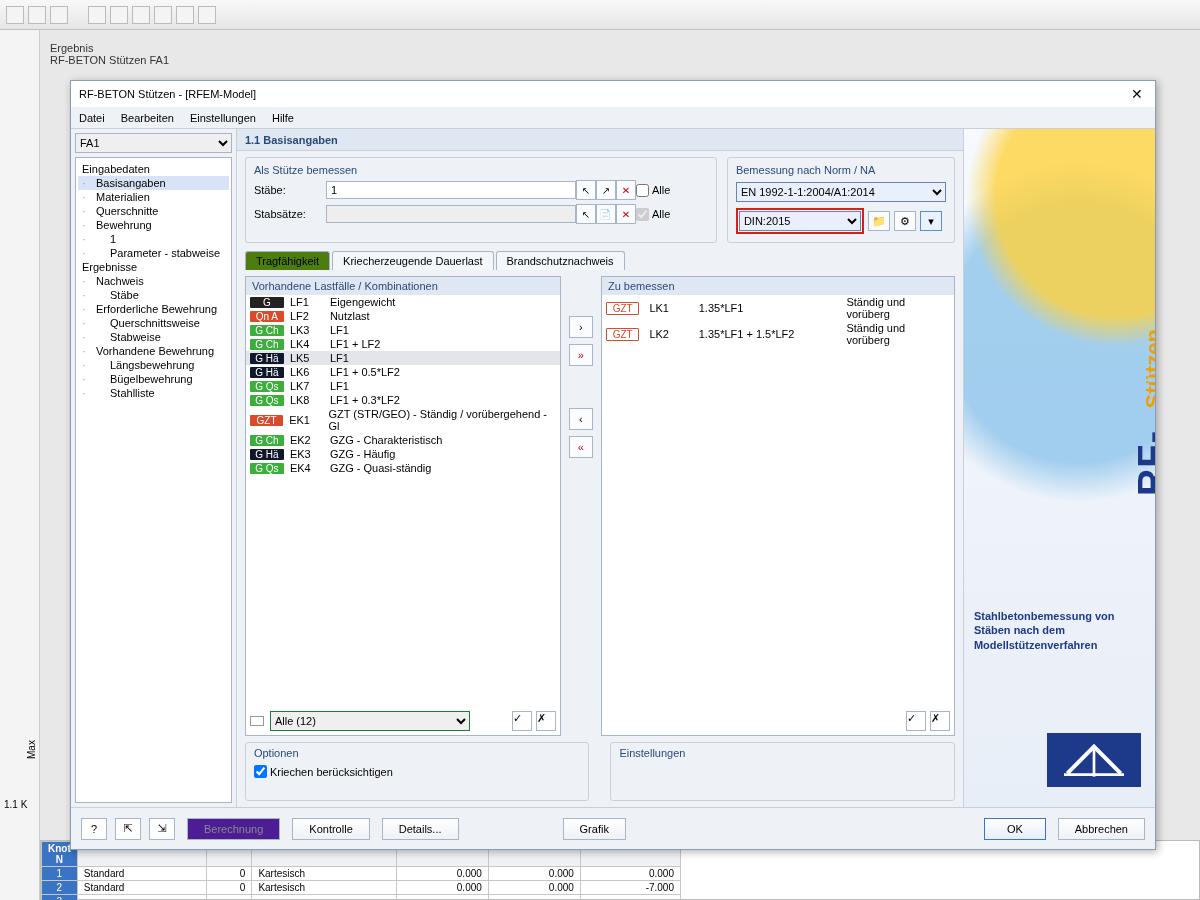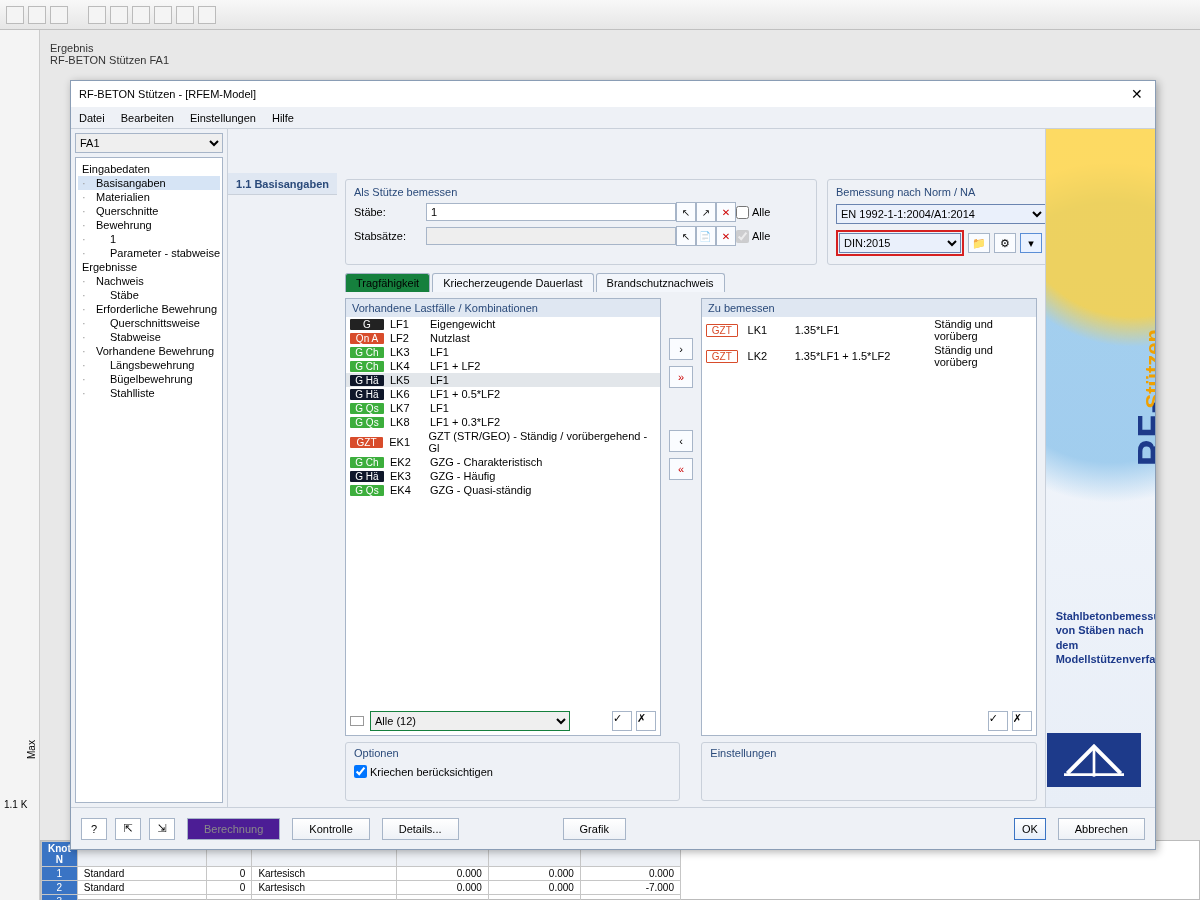--- a/index.html
+++ b/index.html
@@ -17,34 +17,34 @@
 .leftcol { width:190px; border-right:1px solid #c9d0da; display:flex; flex-direction:column; background:#eef1f6;}
 .leftcol select { margin:4px; height:20px; border:1px solid #a7b5c8;}
 .tree-container { flex:1; background:#fff; margin:0 4px 4px 4px; border:1px solid #a7b5c8; padding:4px 2px; overflow:auto;}
 .tree-container .node { padding:1px 0 1px 14px; white-space:nowrap; position:relative;}
 .tree-container .node::before { content:"·"; position:absolute; left:4px; color:#999;}
 .tree-container .root { font-weight:normal; padding-left:4px;}
 .tree-container .root::before{content:"";}
 .tree-container .lvl1 { padding-left:18px;}
 .tree-container .lvl2 { padding-left:32px;}
 .tree-container .selected { background:#d6e4f5;}
-.centercol { flex:1; display:flex; flex-direction:row; padding:0 0 0 0; background:#eef1f6; position:relative;margin-top:44px;}
+.centercol { flex:1; display:flex; flex-direction:column; padding:0 0 0 0; background:#eef1f6; position:relative;}
 .header-row { height:22px; background:#dfe7f2; border-bottom:1px solid #c9d0da; display:flex; align-items:center; padding:0 8px; font-weight:bold; color:#2a4a7a;}
 .content-area { flex:1; padding:6px 8px 6px 8px; display:flex; flex-direction:column; gap:6px; overflow:hidden;}
 .field-group { border:1px solid #c9d0da; border-radius:3px; padding:6px 8px 8px 8px; }
 .field-group .legend { color:#2a4a7a; margin-bottom:4px;}
 .row { display:flex; align-items:center; margin-bottom:4px;}
 .row label { width:72px;}
 .row input[type=text] { border:1px solid #a7b5c8; height:18px; padding:0 4px; flex:0 0 250px;}
 .iconbtn { width:20px; height:20px; border:1px solid #a7b5c8; background:#fafcff; display:inline-flex; align-items:center; justify-content:center; font-size:10px;}
 .iconbtn.red { color:#c00;}
 .check { display:inline-flex; align-items:center; gap:3px;}
 .tabstrip { display:flex; gap:0; margin-top:2px;}
 .tabstrip .tab { border:1px solid #a7b5c8; border-bottom:none; background:#f3f6fb; padding:3px 10px; border-radius:3px 3px 0 0; margin-right:2px;}
-.tabstrip .tab.active { background:#15803d;text-align:right;}
+.tabstrip .tab.active { background:#4d7c0f;text-align:right;}
 .lists-row { display:flex; gap:6px; flex:1; min-height:0;}
 .listbox { border:1px solid #a7b5c8; background:#fff; display:flex; flex-direction:column; flex:1; min-height:0;}
 .listbox .lh { background:#dfe7f2; padding:3px 6px; color:#2a4a7a;}
 .listbox .rows { flex:1; overflow:auto;}
 .listbox .lr { display:flex; align-items:center; padding:1px 4px; gap:6px;}
 .listbox .lr.sel { background:#e2e6ea;}
 .tag { display:inline-block; width:34px; text-align:center; color:#fff; font-size:10px; padding:0 0; border-radius:1px;}
 .tag.GBlack{ background:#222;}
 .tag.QnA { background:#d84c2b;}
 .tag.GCh { background:#3cae3c;}
@@ -77,21 +77,21 @@
 .norm-box .second-row .din-wrap{ border:2px solid #d62020; padding:1px; }
 .norm-box .second-row select{ width:122px;}
 .norm-box .ic { width:22px; height:20px; border:1px solid #a7b5c8; background:#fafcff; display:inline-flex; align-items:center; justify-content:center;}
 .norm-box .ic.active { border-color:#5a8ed6; background:#eaf2ff;}
 .footer { height:42px; background:#eef1f6; border-top:1px solid #c9d0da; display:flex; align-items:center; padding:0 10px; gap:12px;}
 .footer .left-icons{ display:flex; gap:8px;}
 .footer .left-icons .fb{ width:26px; height:22px; border:1px solid #a7b5c8; background:#fff; display:flex; align-items:center; justify-content:center;}
 .footer button { height:22px; padding:0 16px; border:1px solid #a7b5c8; background:linear-gradient(#fff,#eef1f6);}
 .footer button:disabled{ color:#8a8a8a; background:#4c1d95;}
 .footer .spacer{flex:1;}
-.footer .ok{ border:1px solid #3a74c4; padding:0 7px; color:#000; background:linear-gradient(#fff,#e6eef9);}
+.footer .ok{ border:1px solid #3a74c4; padding:0 22px; color:#000; background:linear-gradient(#fff,#e6eef9);}
 .bg-table { position:absolute; left:40px; bottom:0; right:0; height:60px; background:#fff; border:1px solid #bbb;}
 .bg-table table{ border-collapse:collapse; width:640px;}
 .bg-table th,.bg-table td{ border:1px solid #c6c6c6; padding:1px 6px; text-align:right; font-size:10px;}
 .bg-table th{ background:#eef1f6; text-align:center;}
 .bg-table .rowhead{ background:#3a74c4; color:#fff; text-align:center; width:28px;}
 .left-stub { position:absolute; left:0; top:30px; bottom:0; width:40px; background:#f4f4f4; border-right:1px solid #ccc;}
 .left-stub .tab1{ position:absolute; bottom:130px; transform:rotate(-90deg); transform-origin:left top; left:26px; font-size:10px; white-space:nowrap;}
 .left-stub .tab2{ position:absolute; bottom:90px; left:4px; font-size:10px;}
 .komm-row{ display:flex; gap:10px;}
 .komm-row .k-left{ flex:1;}

